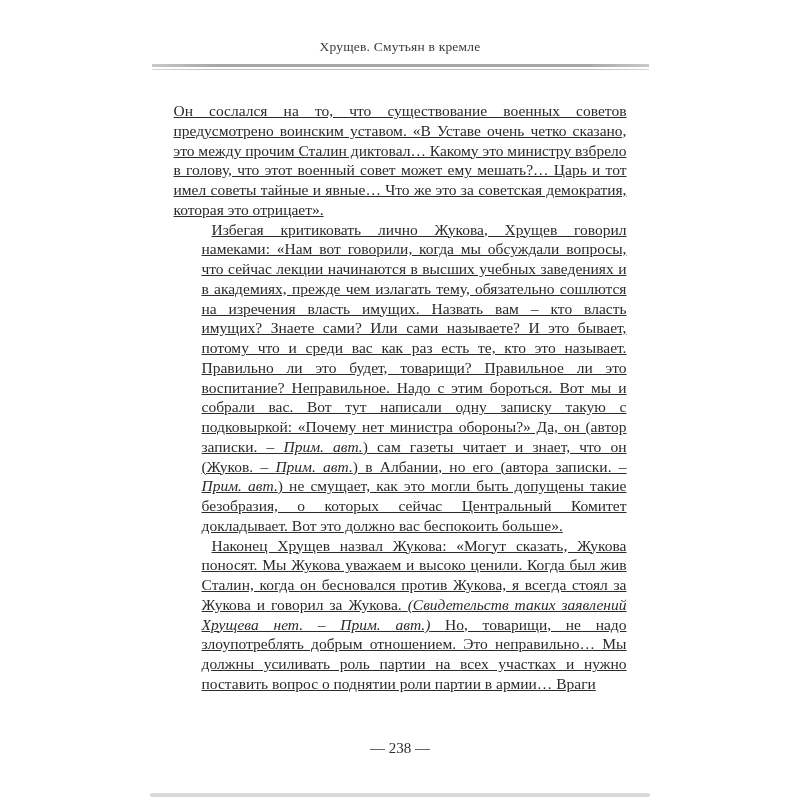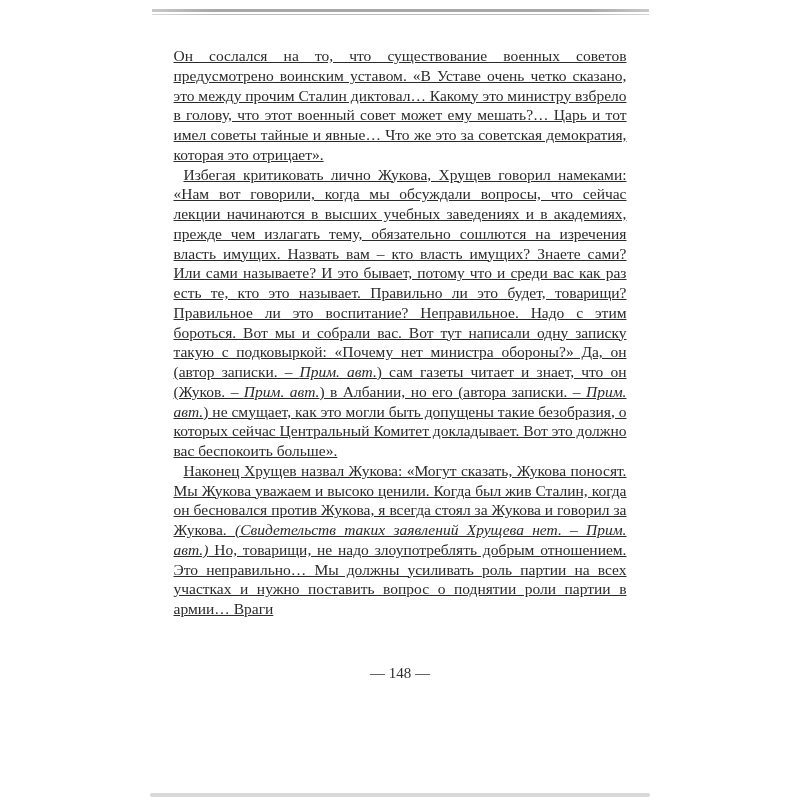--- a/index.html
+++ b/index.html
@@ -44,20 +44,21 @@
     text-align: justify;
     color: #2b2b2b;
   }
   .para {
     margin: 0;
     text-indent: 0;
     text-decoration: underline;
   }
   .para.indent {
     text-indent: 10px;
+    margin-left: 28px;
   }
   .para em {
     font-style: italic;
   }
   .page-number {
     margin-top: 46px;
     text-align: center;
     font-size: 15px;
     color: #2e2e2e;
   }
@@ -70,29 +71,30 @@
     border-radius: 2px;
     background: #d9d9d9;
     filter: blur(0.5px);
   }
 </style>
 </head>
 <body>
 
 <div class="page">
 
+  <div class="running-header">Хрущев. Смутьян в кремле</div>
 
   <div class="rule-wrap">
     <div class="rule-thick"></div>
     <div class="rule-thin"></div>
   </div>
 
   <div class="body-text">
       <p class="para"><span>Он сослался на то, что существование военных советов предусмотрено воинским уставом. «В Уставе очень четко сказано, это между прочим Сталин диктовал… Какому это министру взбрело в голову, что этот военный совет может ему мешать?… Царь и тот имел советы тайные и явные… Что же это за советская демократия, которая это отрицает».</span></p>
       <p class="para indent"><span>Избегая критиковать лично Жукова, Хрущев говорил намеками: «Нам вот говорили, когда мы обсуждали вопросы, что сейчас лекции начинаются в высших учебных заведениях и в академиях, прежде чем излагать тему, обязательно сошлются на изречения власть имущих. Назвать вам – кто власть имущих? Знаете сами? Или сами называете? И это бывает, потому что и среди вас как раз есть те, кто это называет. Правильно ли это будет, товарищи? Правильное ли это воспитание? Неправильное. Надо с этим бороться. Вот мы и собрали вас. Вот тут написали одну записку такую с подковыркой: «Почему нет министра обороны?» Да, он (автор записки. – </span><em>Прим. авт.</em><span>) сам газеты читает и знает, что он (Жуков. – </span><em>Прим. авт.</em><span>) в Албании, но его (автора записки. – </span><em>Прим. авт.</em><span>) не смущает, как это могли быть допущены такие безобразия, о которых сейчас Центральный Комитет докладывает. Вот это должно вас беспокоить больше».</span></p>
       <p class="para indent"><span>Наконец Хрущев назвал Жукова: «Могут сказать, Жукова поносят. Мы Жукова уважаем и высоко ценили. Когда был жив Сталин, когда он бесновался против Жукова, я всегда стоял за Жукова и говорил за Жукова. </span><em>(Свидетельств таких заявлений Хрущева нет. – Прим. авт.)</em><span> Но, товарищи, не надо злоупотреблять добрым отношением. Это неправильно… Мы должны усиливать роль партии на всех участках и нужно поставить вопрос о поднятии роли партии в армии… Враги</span></p>
     </div>
 
-  <div class="page-number">— 148 —</div>
+  <div class="page-number">— 238 —</div>
 
   <div class="bottom-edge"></div>
 
 </div>
 
 </body></html>

